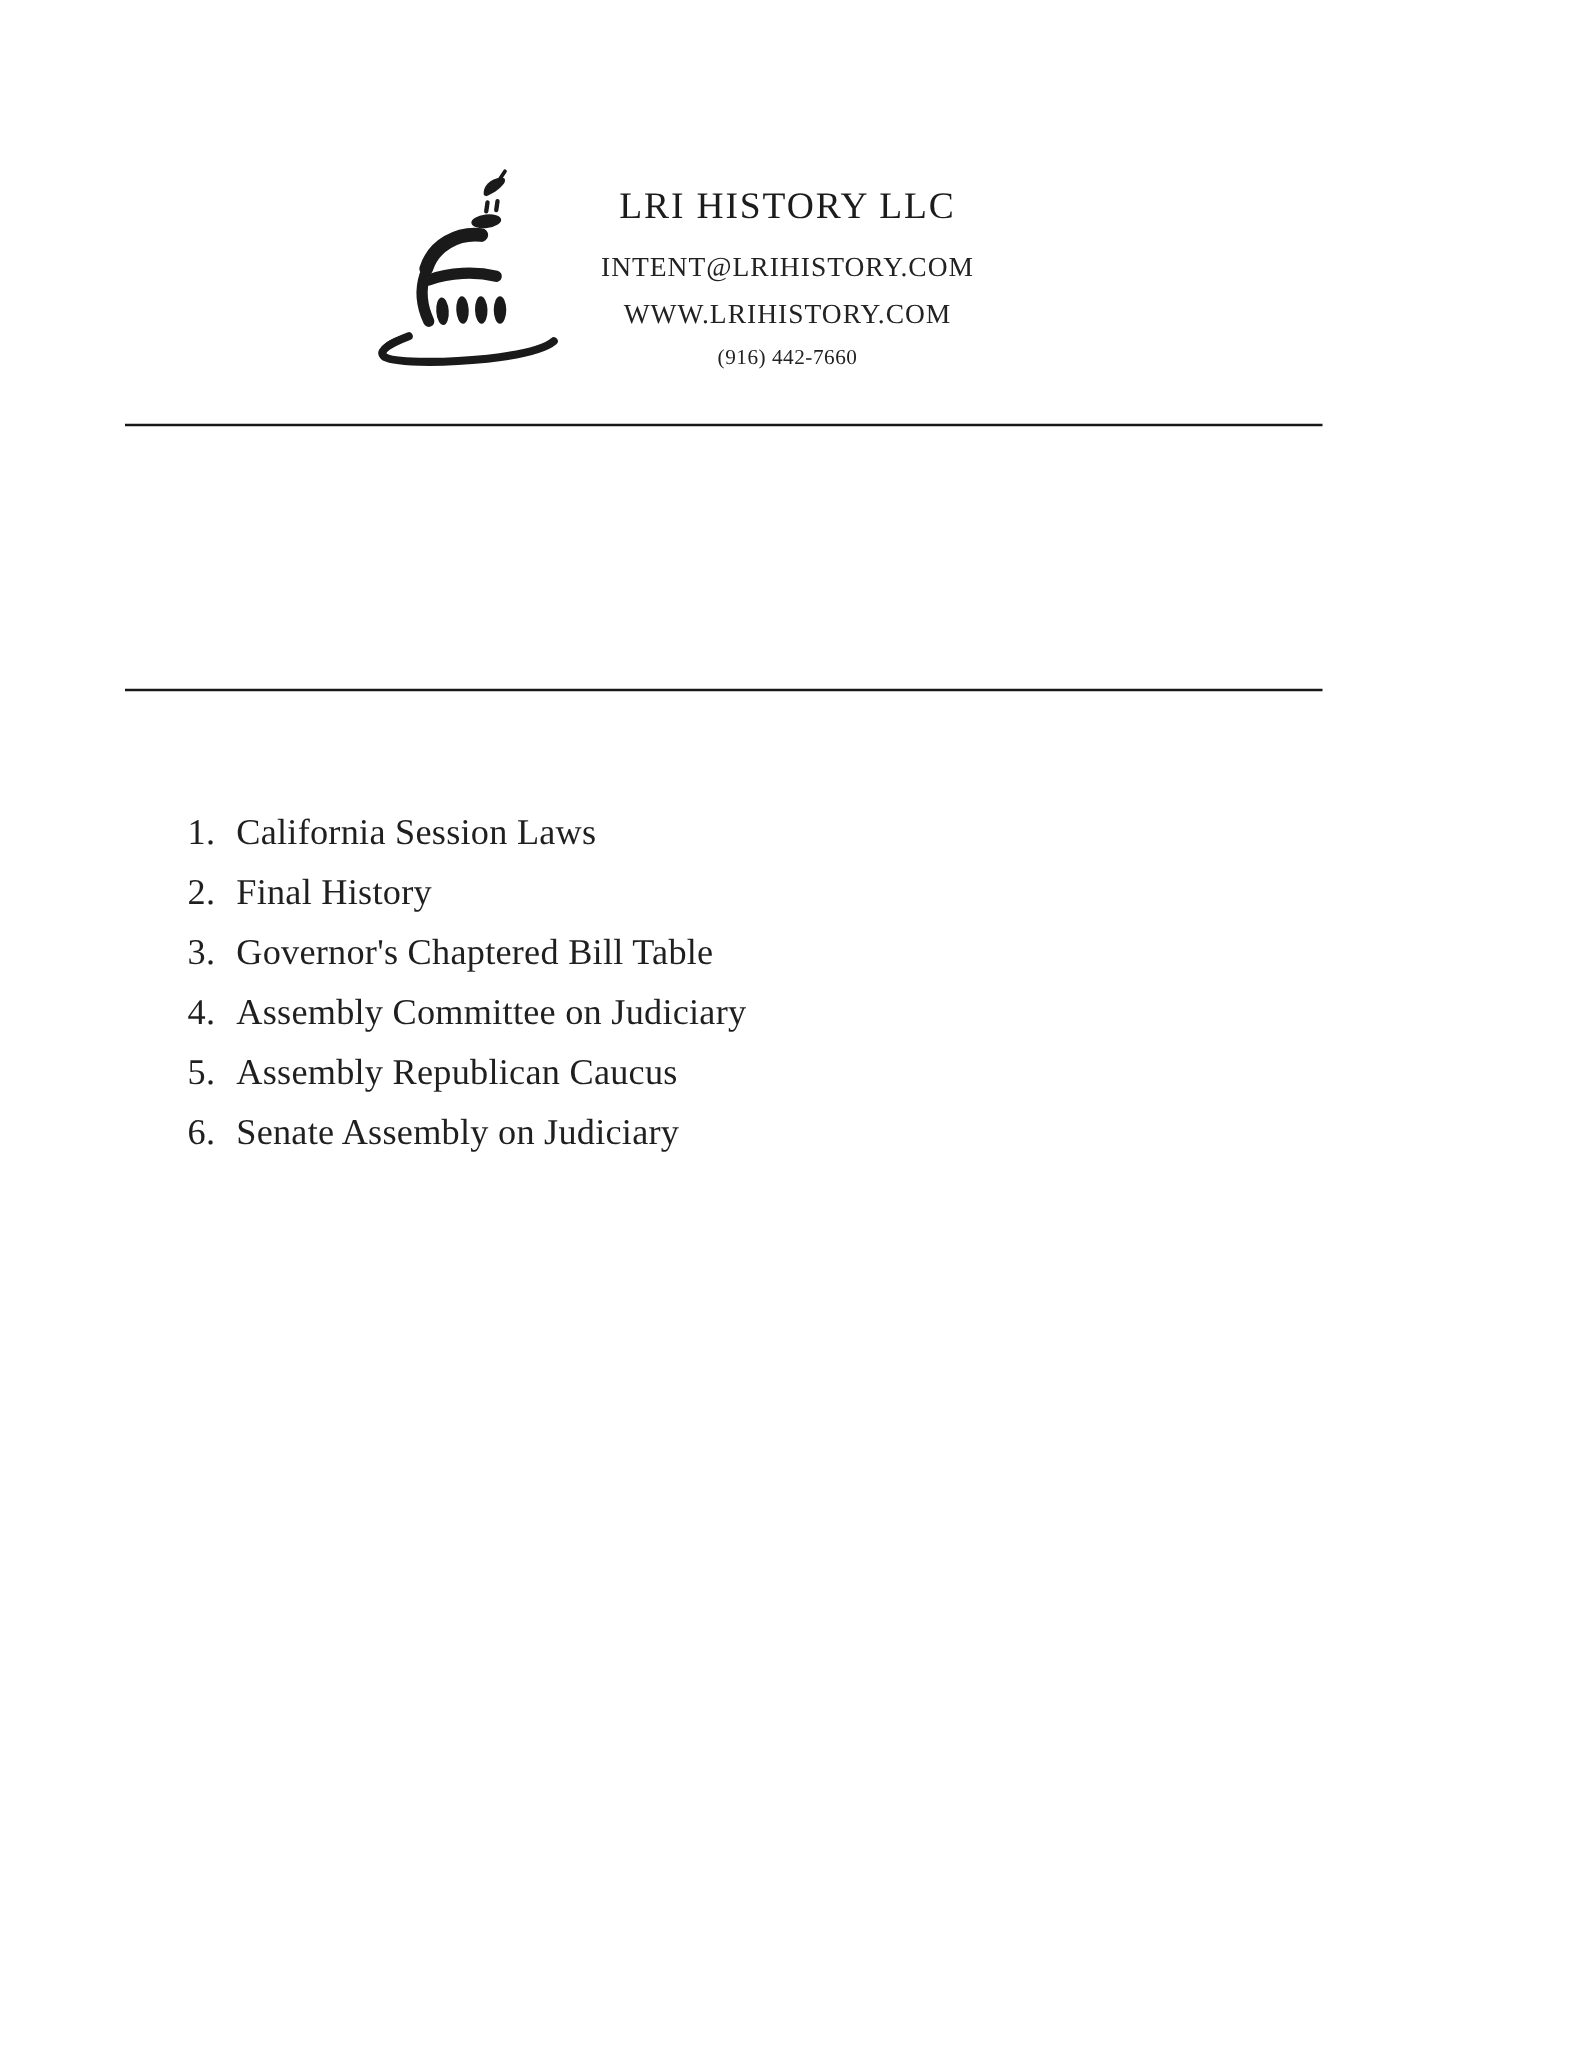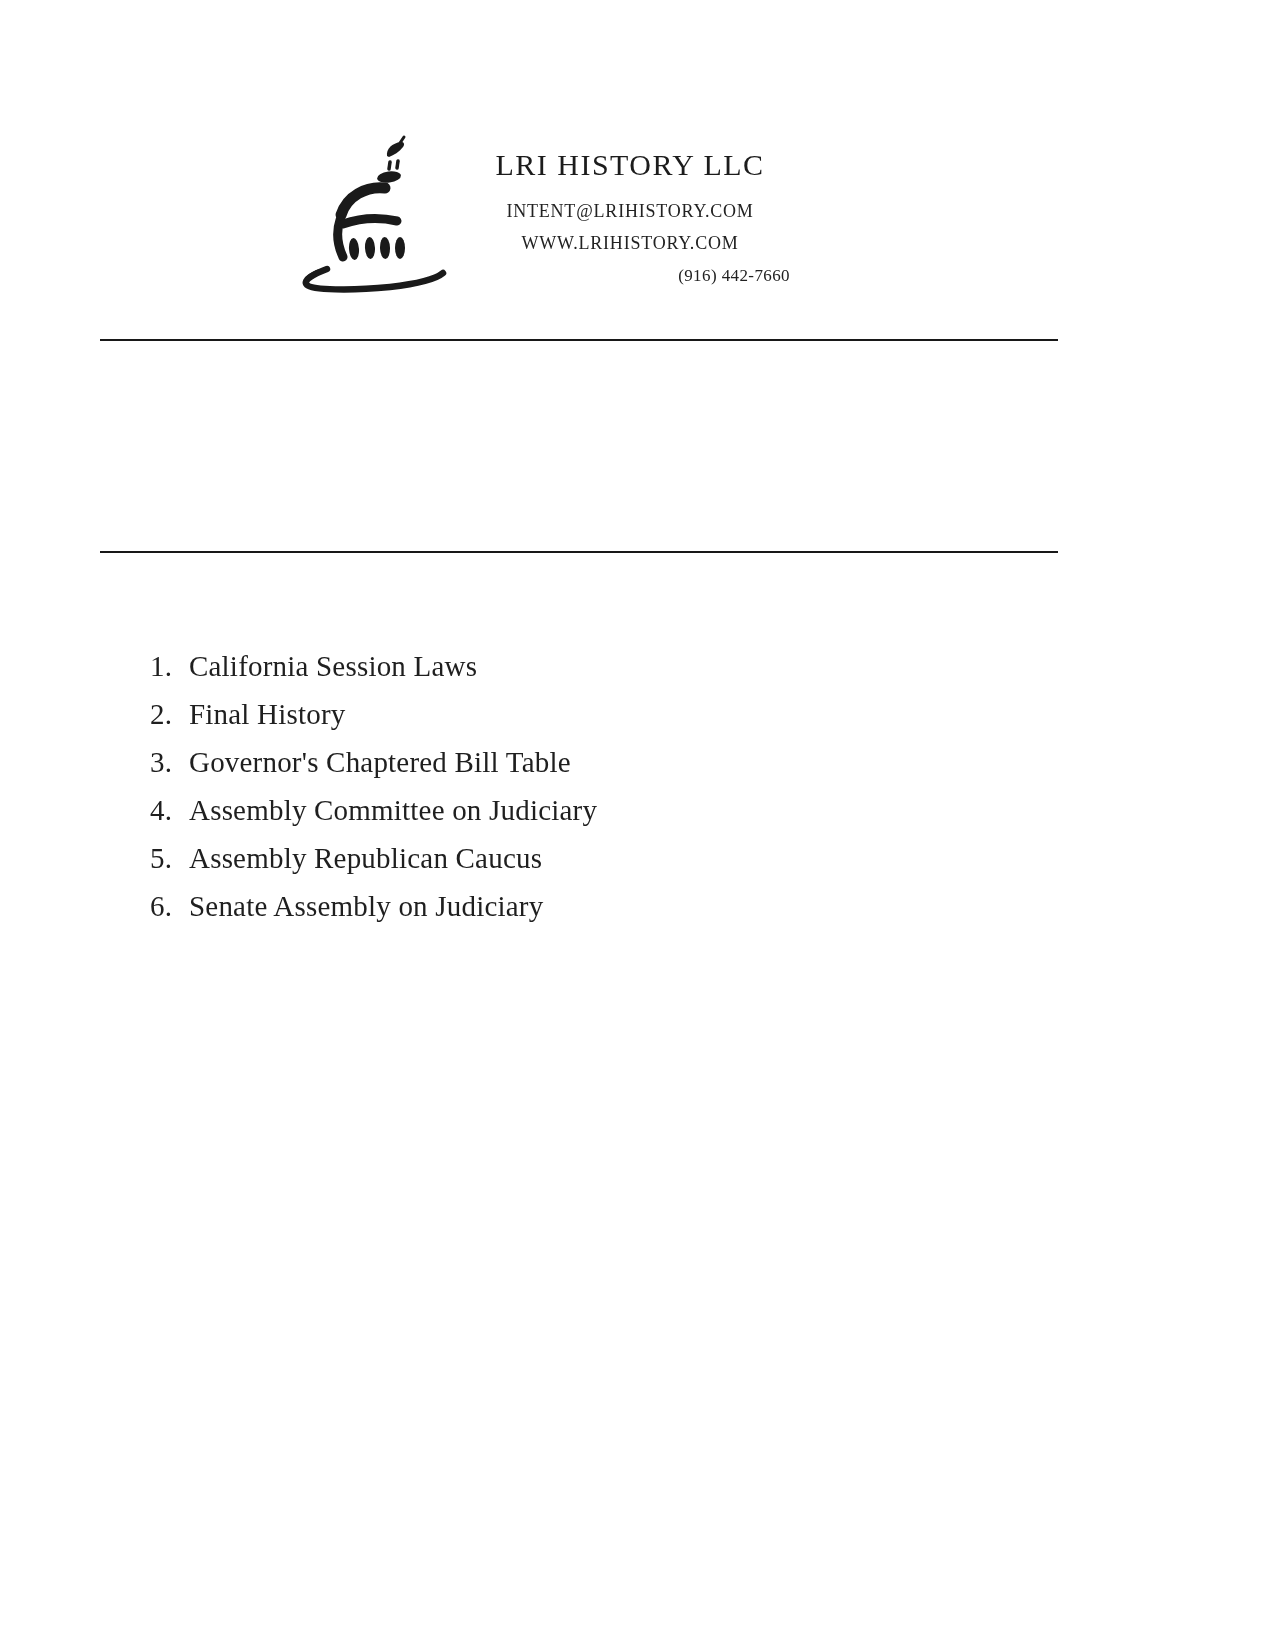--- a/index.html
+++ b/index.html
@@ -32,28 +32,28 @@
     text-align: center;
     color: #1f1f1f;
   }
   .org-name {
     font-size: 30px;
     letter-spacing: 1.5px;
     color: #1c1c1c;
     white-space: nowrap;
   }
   .org-line {
-    font-size: 18px;
+    font-size: 22px;
     letter-spacing: 0.8px;
     color: #222222;
     white-space: nowrap;
   }
   .org-email { margin-top: 19px; }
   .org-web   { margin-top: 11px; }
-  .org-phone { margin-top: 12px; font-size: 17px; letter-spacing: 0.4px; text-align: right; }
+  .org-phone { margin-top: 12px; font-size: 17px; letter-spacing: 0.4px; }
 
   
   .rule {
     position: absolute;
     left: 100px;
     width: 958px;
     height: 0;
     border-top: 2px solid #181818;
   }
   .rule-1 { top: 339px; }

